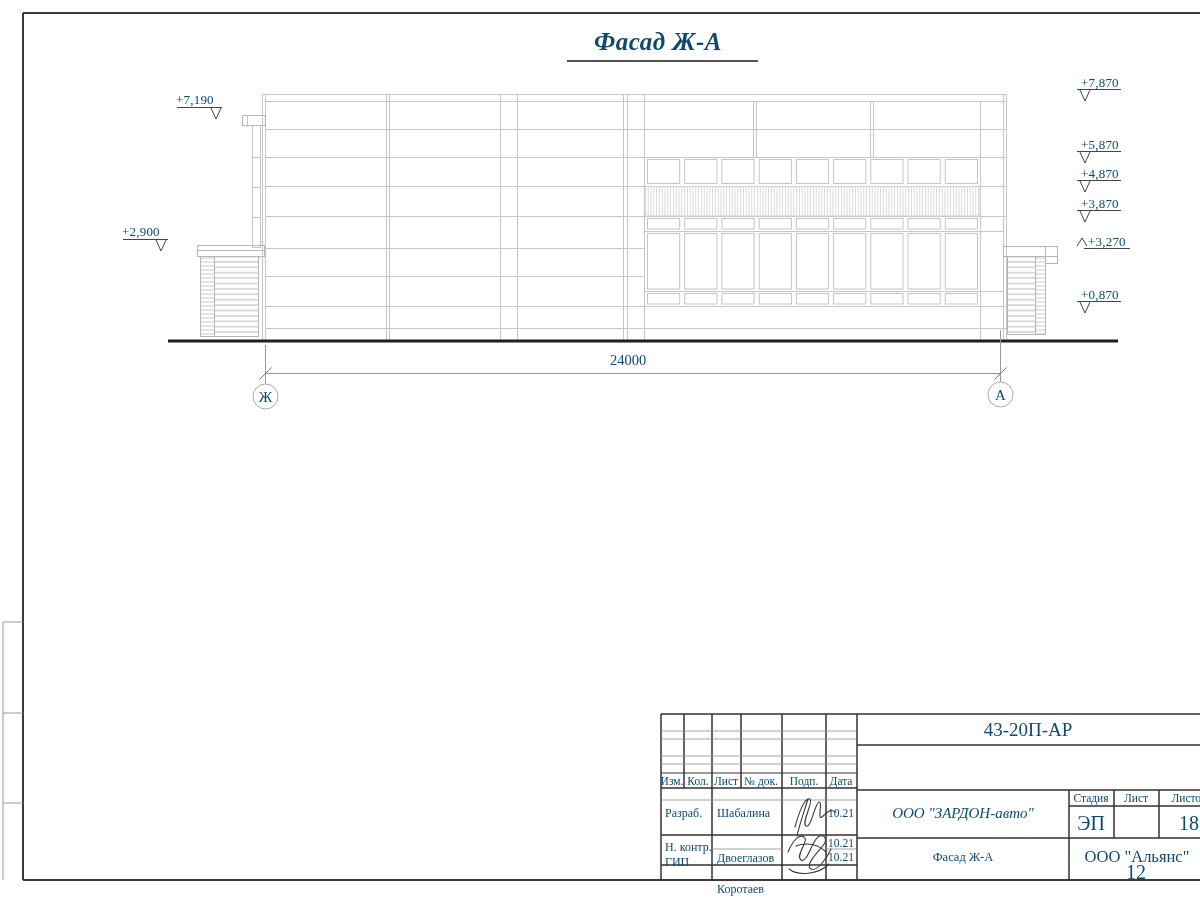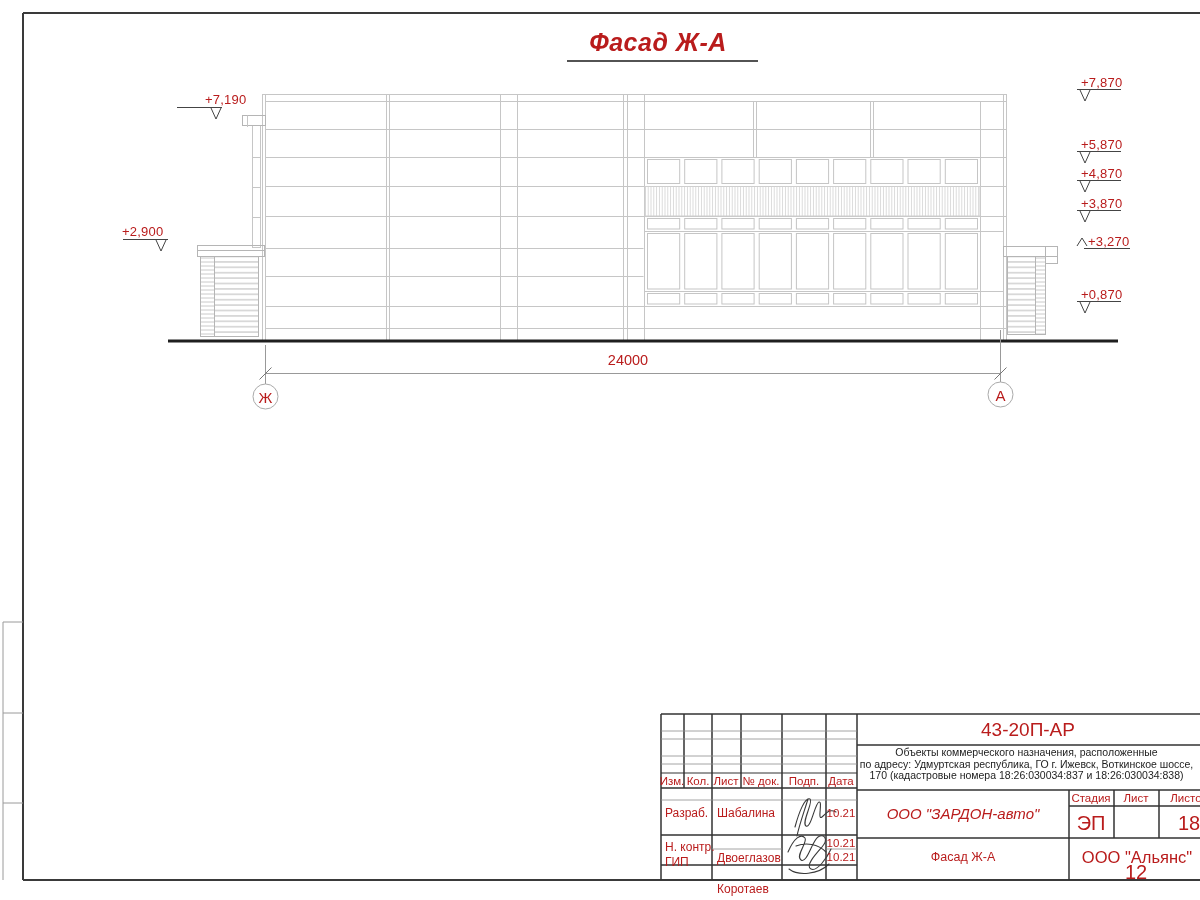--- a/index.html
+++ b/index.html
@@ -1,19 +1,19 @@
 <!DOCTYPE html>
 <html><head>
 <meta charset="utf-8">
 <style>
   html,body{margin:0;padding:0;background:#fff;}
   #page{position:relative;width:1200px;height:900px;background:#ffffff;overflow:hidden;
         font-family:"Liberation Sans",sans-serif;color:#1c1c1c;}
   svg{position:absolute;left:0;top:0;}
-  .t{position:absolute;white-space:nowrap;color:#b91c1c;font-family:Liberation Sans, sans-serif;}
+  .t{position:absolute;white-space:nowrap;color:#0c4a6e;font-family:Liberation Serif, serif;}
   .c{transform:translate(-50%,-50%);}
   .cx{transform:translateX(-50%);}
   .lvl{font-size:13px;letter-spacing:0.2px;}
   .sheet-title{font-size:25px;font-style:italic;font-weight:600;letter-spacing:0.5px;}
   .dim{font-size:14.5px;}
   .axis{font-size:15px;}
   .tb-s{font-size:11.5px;}
   .tb-xs{font-size:10.5px;line-height:11.5px;}
   .tb-m{font-size:12px;}
   .tb-big{font-size:19px;}
@@ -175,40 +175,35 @@
     </g>
 
     <g stroke="#3a3a3a" stroke-width="1.1" fill="none" stroke-linecap="round">
       <path d="M795,827 C799,812 805,797 810,799 C814,801 801,823 806,826 C811,829 815,803 819,802 C823,801 817,821 822,817 C826,814 829,808 836,812 M808,799 C804,812 799,826 797,836"></path>
       <path d="M788,852 C794,838 801,833 805,838 C808,842 795,856 801,860 C807,864 812,841 818,837 C824,833 829,839 822,847 C815,855 805,866 811,869 C817,872 827,858 831,849 M789,869 C798,876 818,875 829,864 M796,846 C806,842 818,844 826,852"></path>
     </g>
   </svg>
 
   <span class="t sheet-title cx" style="left:658px;top:28px;">Фасад Ж-А</span>
 
-  <span class="t lvl" style="left:176px;top:92px;margin-left:29px;">+7,190</span>
+  <span class="t lvl" style="left:176px;top:92px;">+7,190</span>
   <span class="t lvl" style="left:122px;top:224px;">+2,900</span>
   <span class="t lvl" style="left:1081px;top:75px;">+7,870</span>
   <span class="t lvl" style="left:1081px;top:137px;">+5,870</span>
   <span class="t lvl" style="left:1081px;top:166px;">+4,870</span>
   <span class="t lvl" style="left:1081px;top:196px;">+3,870</span>
   <span class="t lvl" style="left:1088px;top:234px;">+3,270</span>
   <span class="t lvl" style="left:1081px;top:287px;">+0,870</span>
 
   <span class="t dim cx" style="left:628px;top:352px;">24000</span>
   <span class="t axis c" style="left:265.5px;top:397px;">Ж</span>
   <span class="t axis c" style="left:1000.5px;top:395px;">А</span>
 
   <span class="t tb-big c" style="left:1028px;top:730px;">43-20П-АР</span>
 
-  <div class="addr tb-xs">
-    <span>Объекты коммерческого назначения, расположенные</span>
-    <span>по адресу: Удмуртская республика, ГО г. Ижевск, Воткинское шоссе,</span>
-    <span>170 (кадастровые номера 18:26:030034:837 и 18:26:030034:838)</span>
-  </div>
 
   <span class="t tb-s c" style="left:672px;top:781px;">Изм.</span>
   <span class="t tb-s c" style="left:698px;top:781px;">Кол.</span>
   <span class="t tb-s c" style="left:726px;top:781px;">Лист</span>
   <span class="t tb-s c" style="left:761px;top:781px;">№ док.</span>
   <span class="t tb-s c" style="left:804px;top:781px;">Подп.</span>
   <span class="t tb-s c" style="left:841px;top:781px;">Дата</span>
 
   <span class="t tb-m" style="left:665px;top:806px;">Разраб.</span>
   <span class="t tb-m" style="left:717px;top:806px;">Шабалина</span>

